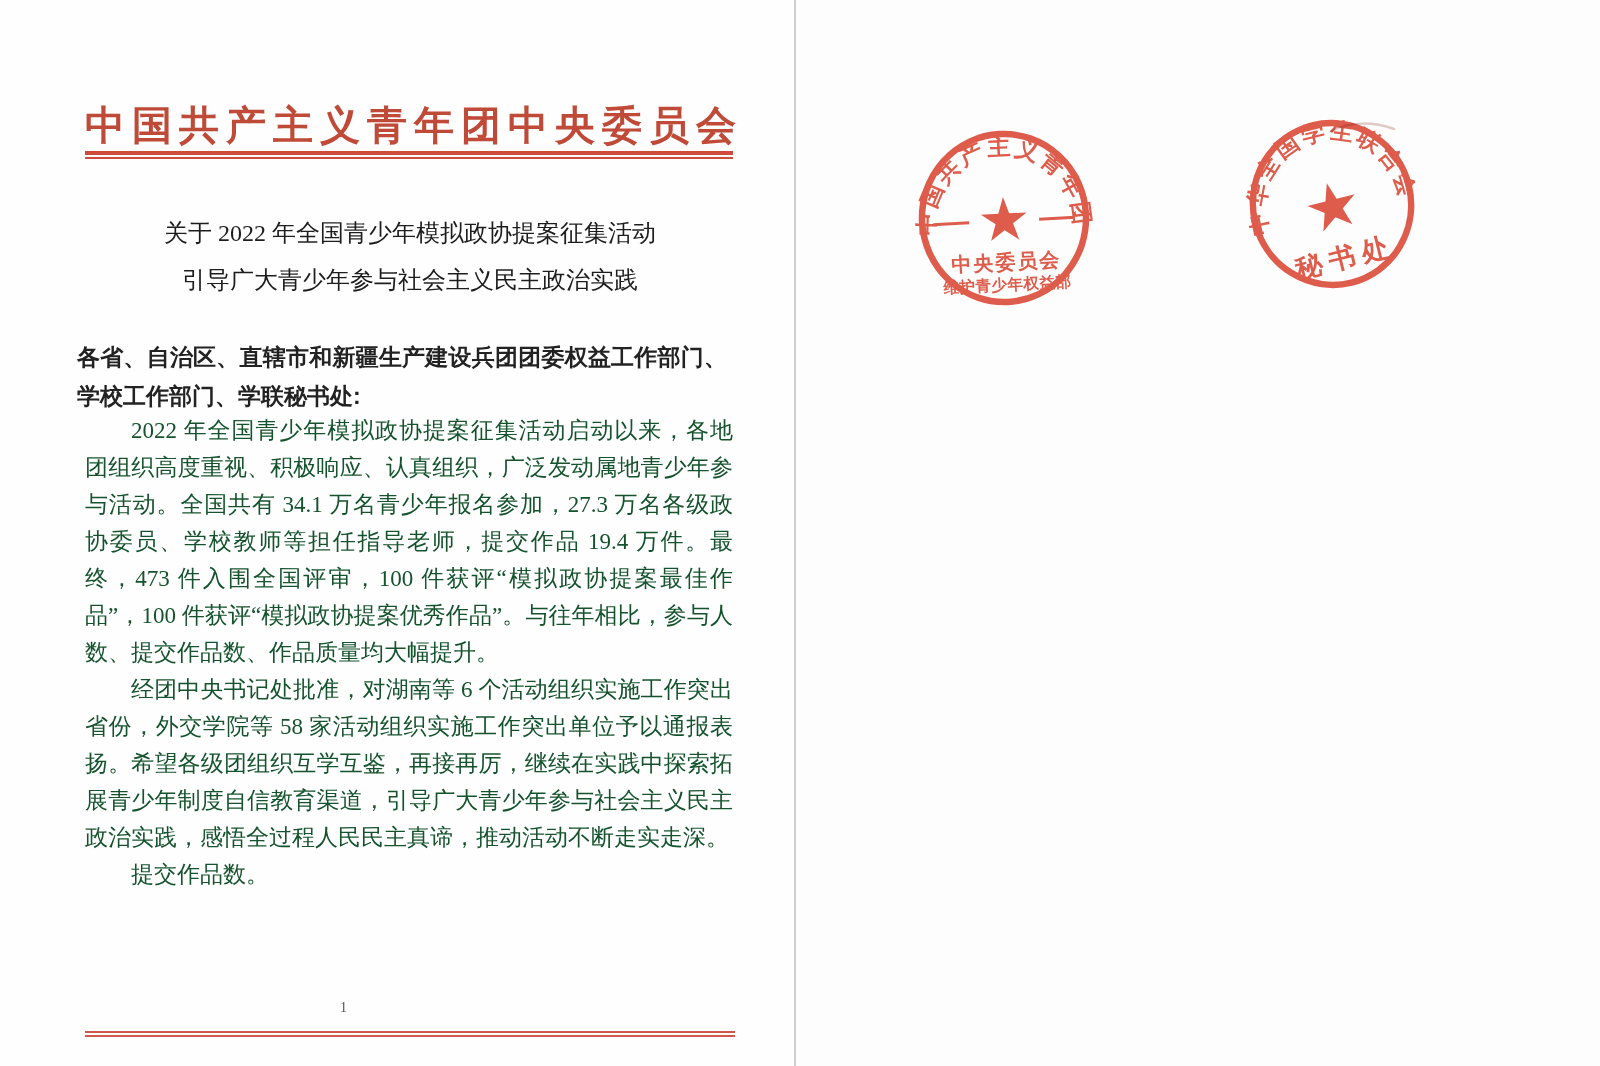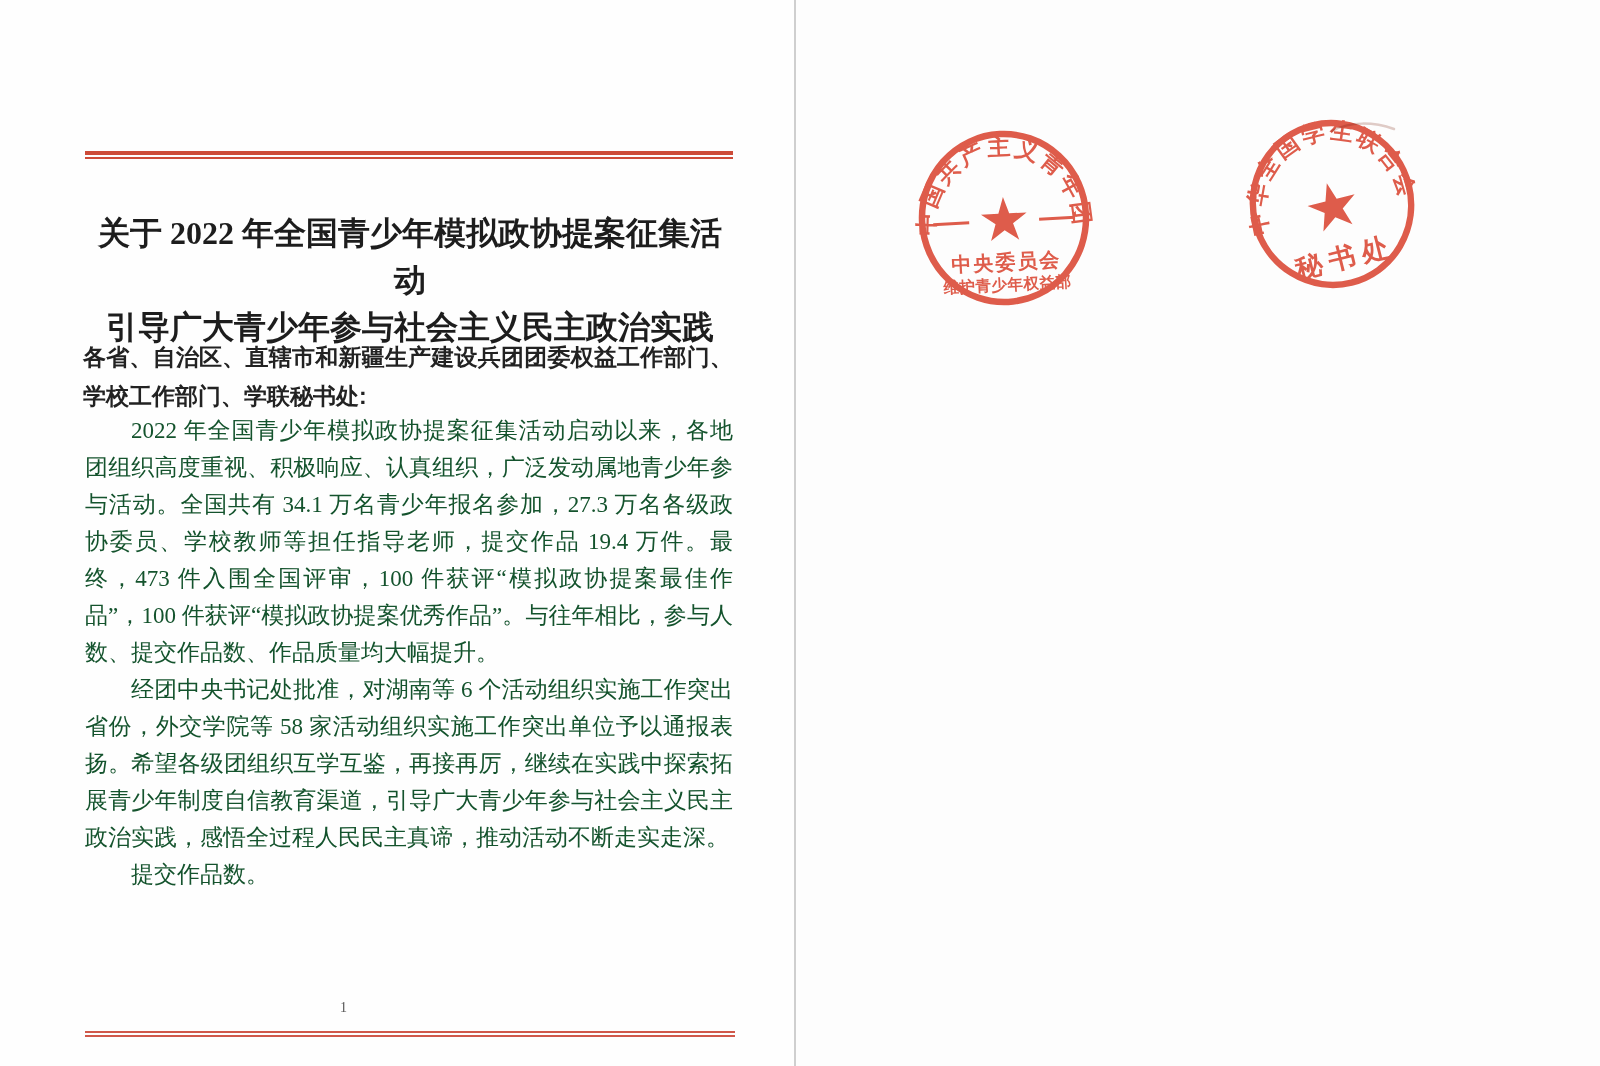--- a/index.html
+++ b/index.html
@@ -19,24 +19,24 @@
     position:absolute;left:85px;top:98px;width:650px;
     text-align:center;font-size:40px;font-weight:bold;color:#c04a38;
     letter-spacing:7px;white-space:nowrap;
   }
   .head-rule{
     position:absolute;left:85px;top:151px;width:648px;height:2px;
     border-top:4px solid #cd4b38;border-bottom:2px solid #cd4b38;
   }
   .doc-title{
     position:absolute;left:85px;top:210px;width:650px;text-align:center;
-    font-weight:bold;color:#1d1d1d;font-size:32px;line-height:47px;
+    font-weight:normal;color:#1d1d1d;font-size:24px;line-height:47px;
   }
   .salutation{
-    position:absolute;left:83px;top:338px;width:650px;
+    position:absolute;left:77px;top:338px;width:650px;
     font-family:"Liberation Sans","DejaVu Sans",sans-serif;
     font-weight:bold;color:#222;font-size:23px;line-height:39px;text-align:justify;
   }
   .body-text{
     position:absolute;left:85px;top:412px;width:648px;
     font-size:23px;line-height:37px;color:#14532d;text-align:justify;
   }
   .body-text p{margin:0;text-indent:2em;}
   .page-num-1{
     position:absolute;left:340px;top:1000px;font-size:14px;color:#555;
@@ -52,20 +52,21 @@
   .seal svg{display:block;width:100%;height:100%;}
   .seal text{fill:#dd4b37;font-family:"Liberation Serif","DejaVu Serif",serif;font-weight:bold;}
   .stray-mark{position:absolute;left:1328px;top:116px;width:72px;height:20px;opacity:.45;}
 </style>
 </head>
 <body>
 
 <div class="canvas">
 
   <div class="page-left">
+    <div class="letterhead">中国共产主义青年团中央委员会</div>
 
     <div class="head-rule"></div>
 
     <div class="doc-title">
       <div>关于 2022 年全国青少年模拟政协提案征集活动</div>
       <div>引导广大青少年参与社会主义民主政治实践</div>
     </div>
 
     <div class="salutation">各省、自治区、直辖市和新疆生产建设兵团团委权益工作部门、学校工作部门、学联秘书处:</div>
 

